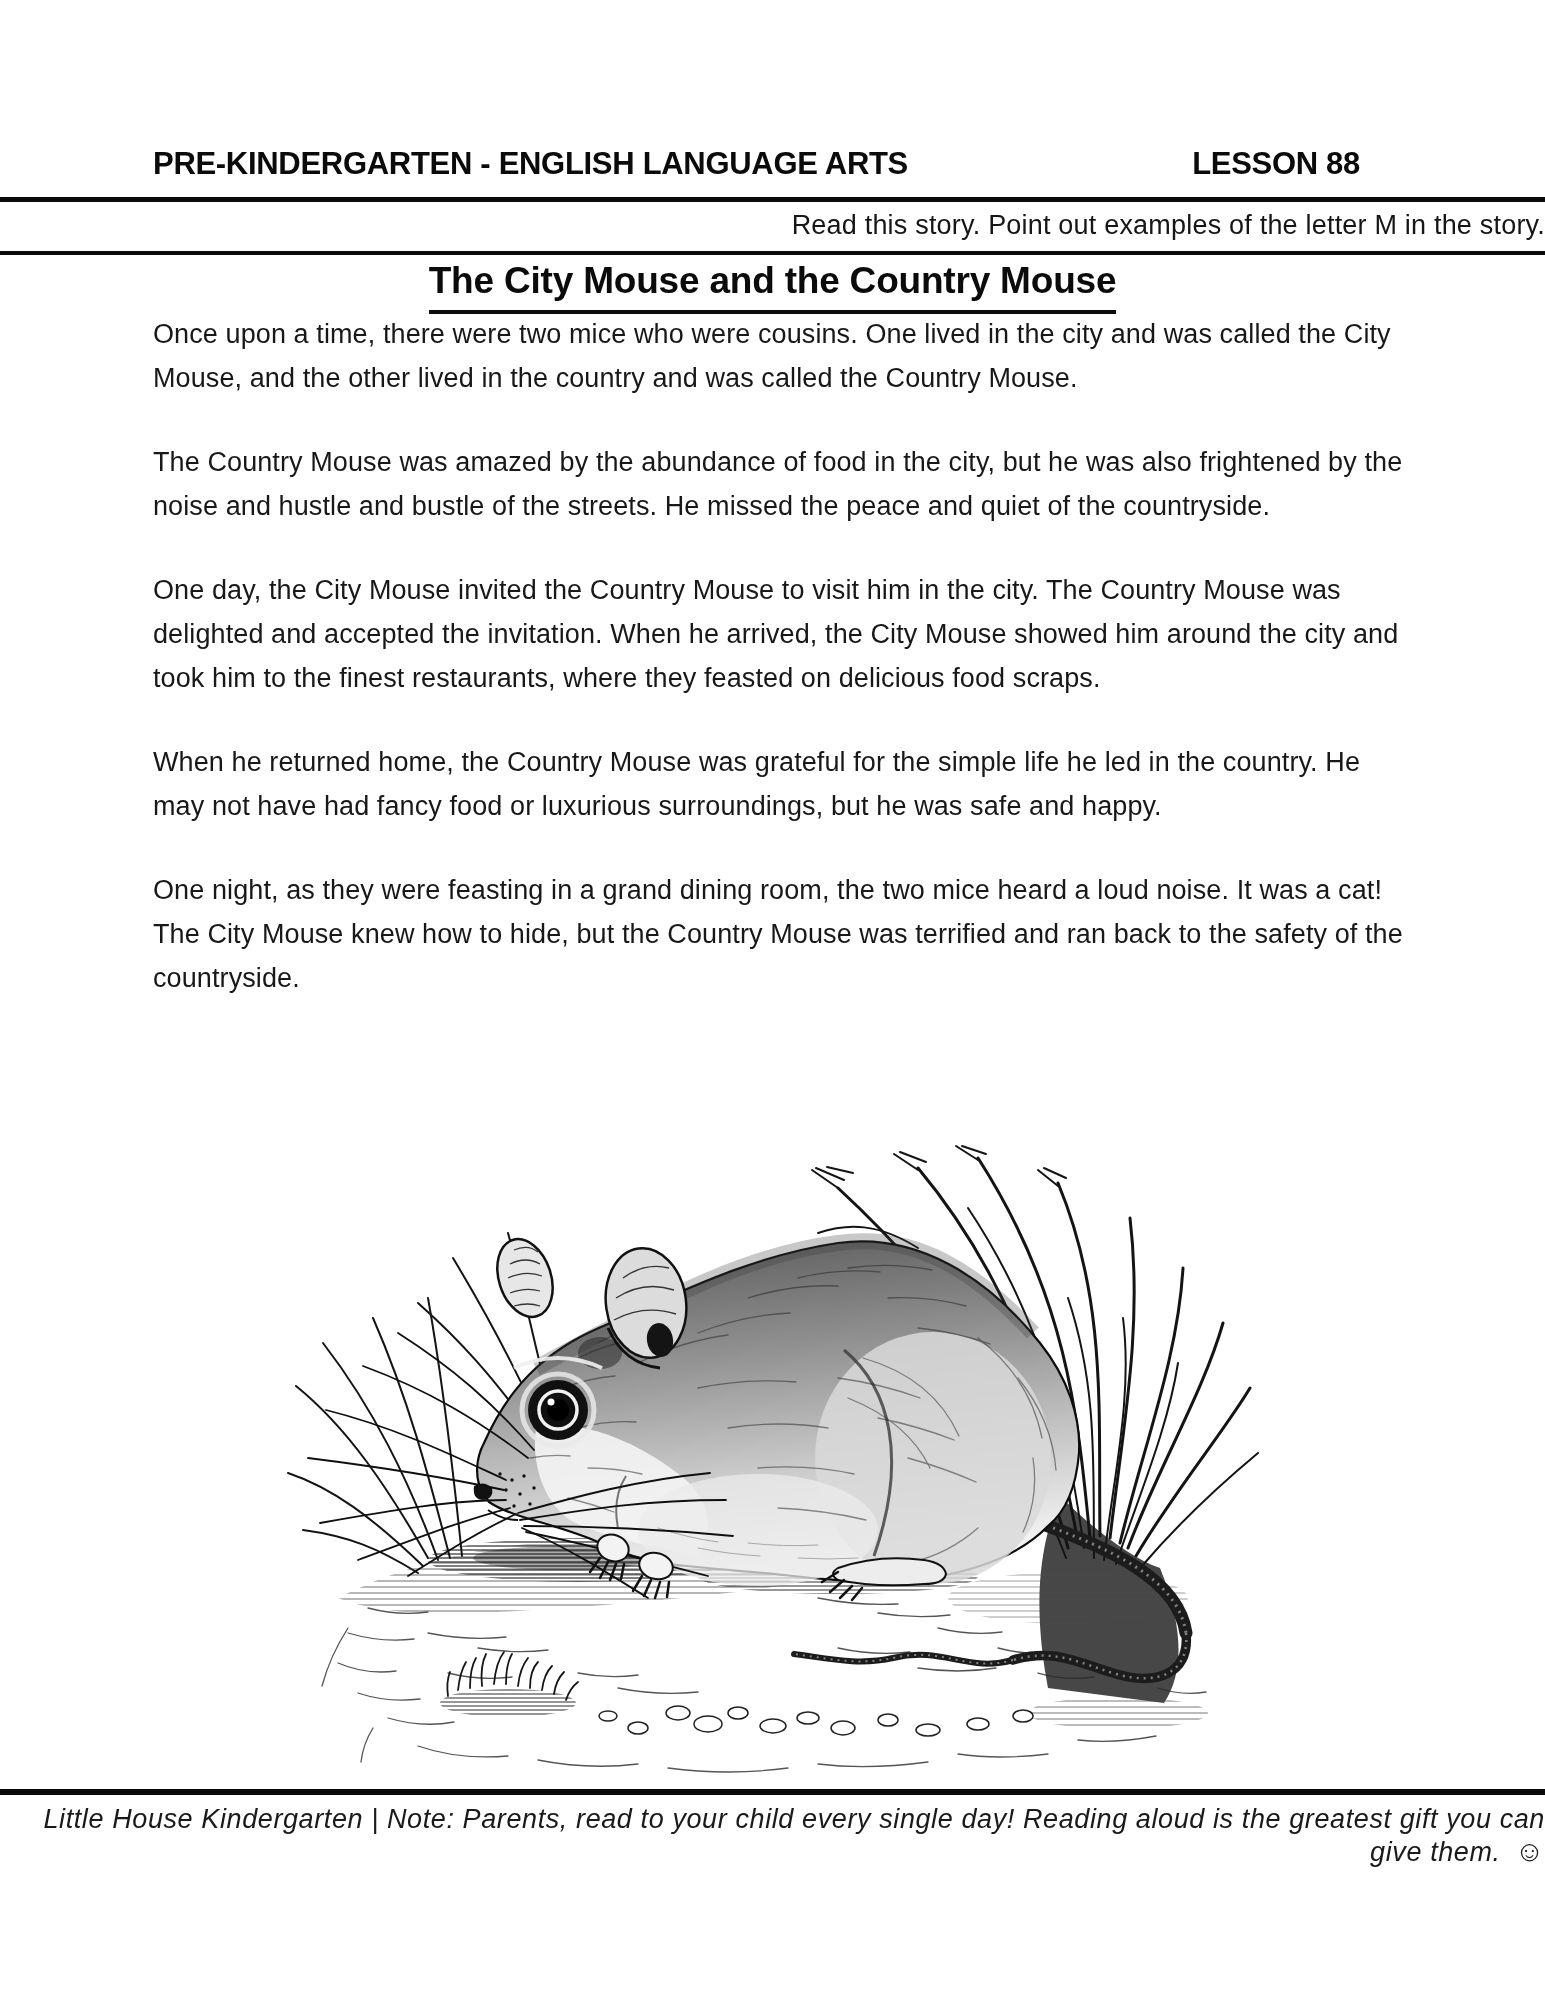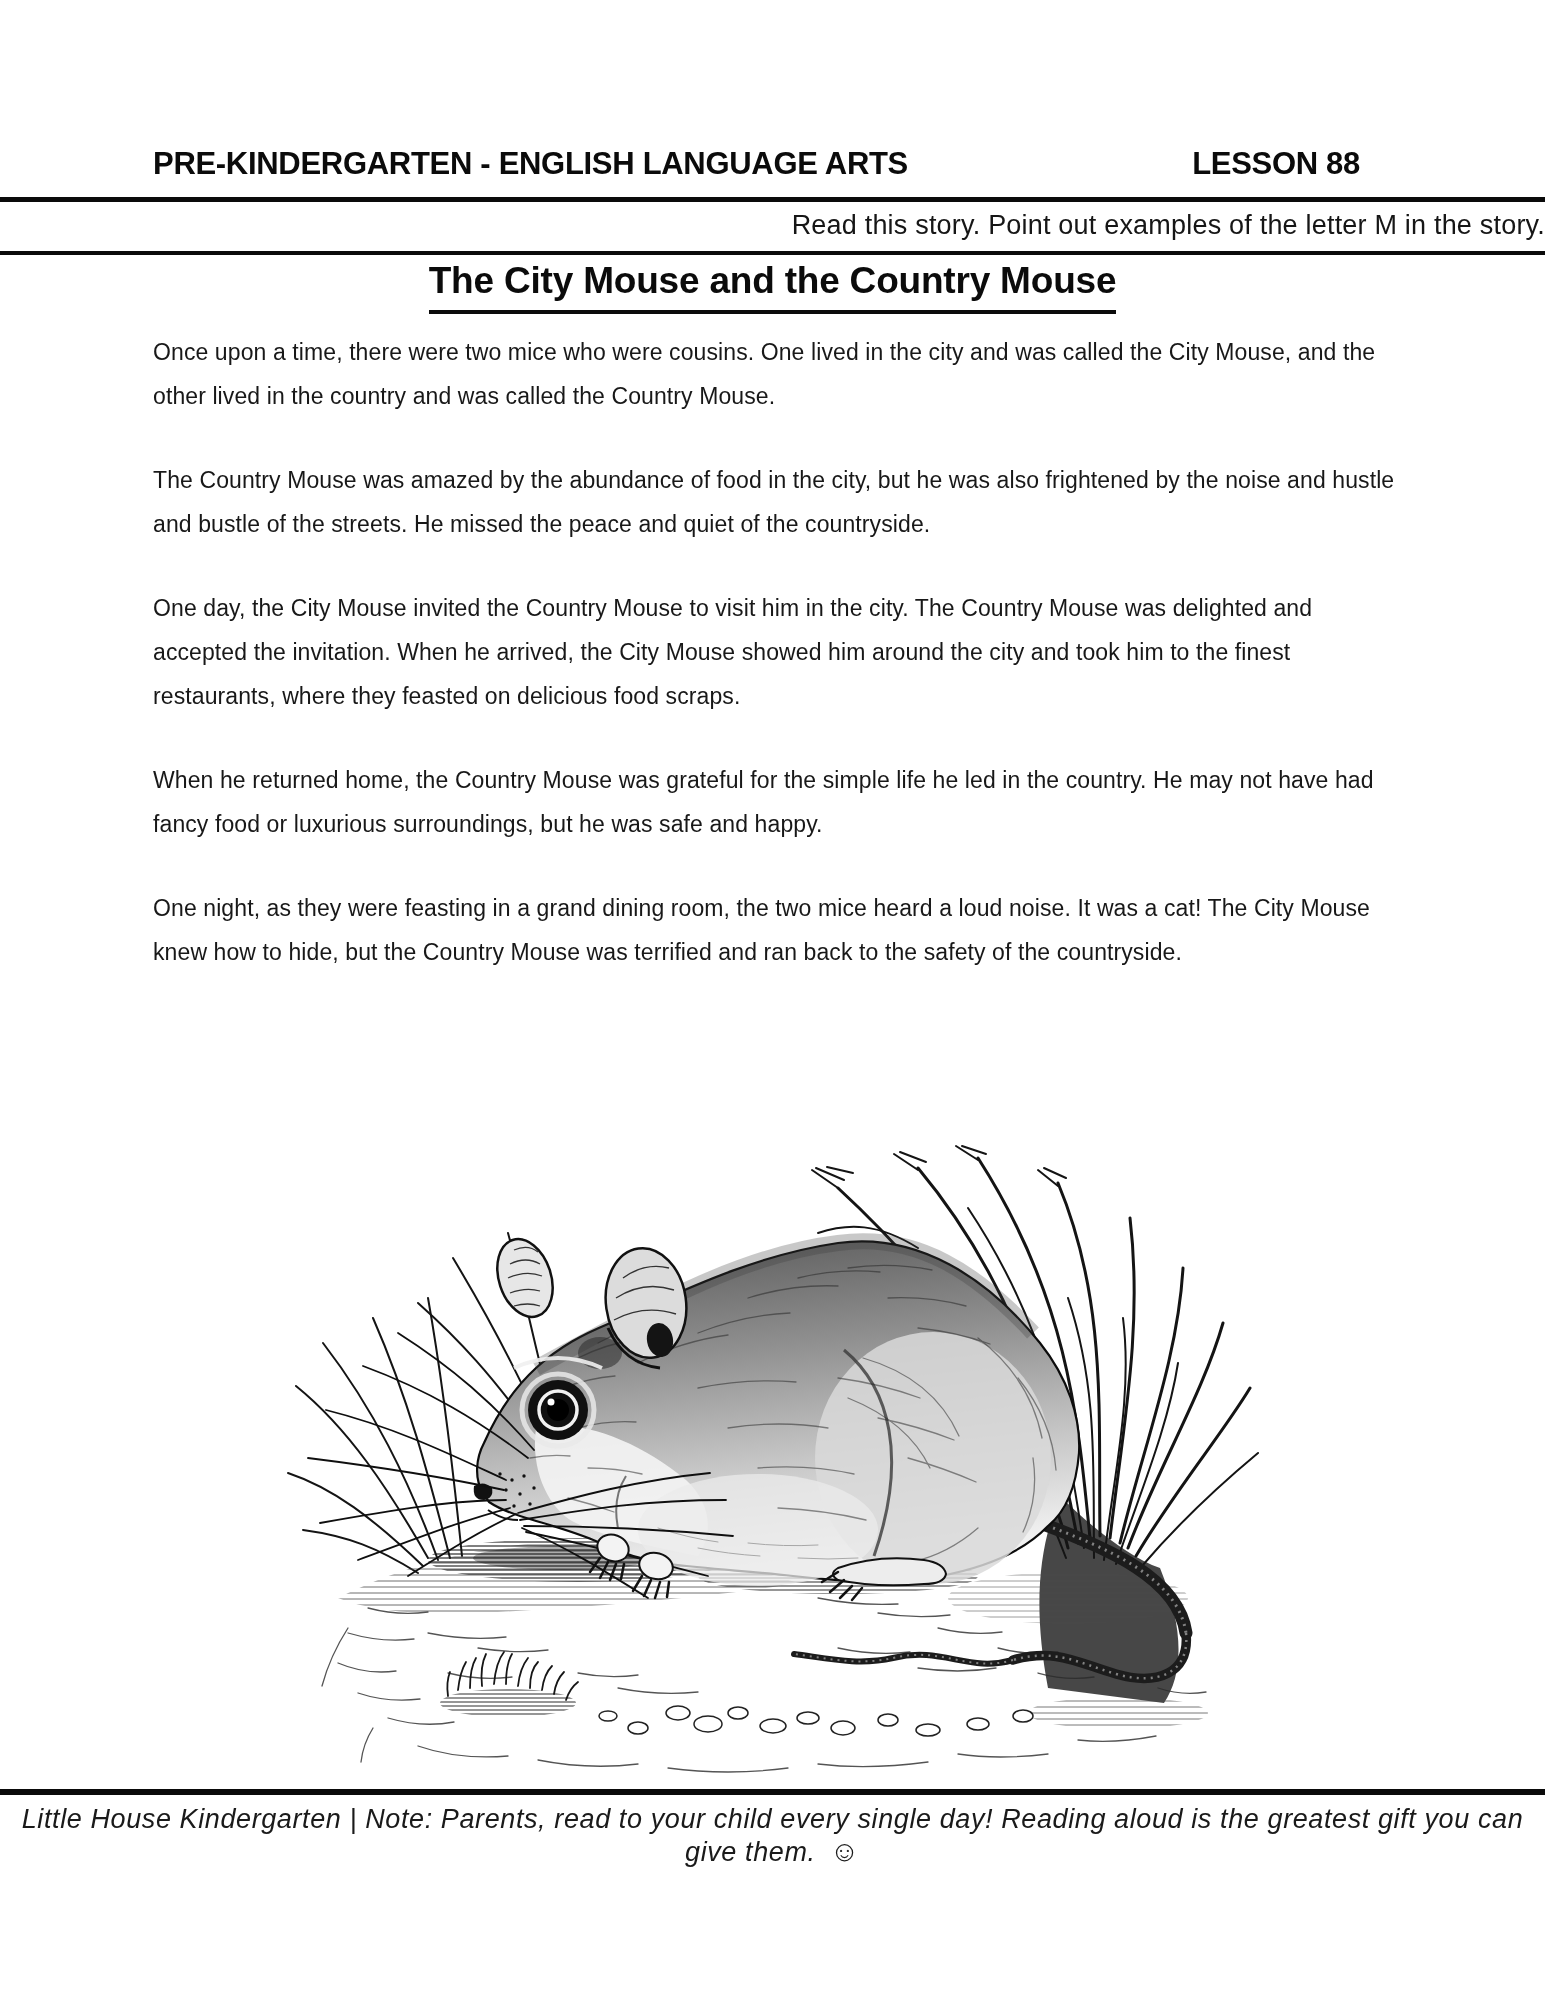--- a/index.html
+++ b/index.html
@@ -22,27 +22,27 @@
   .instruction{
     top:210px;left:0;right:0;text-align:right;
     font-size:27px;font-weight:400;color:#161616;letter-spacing:0.2px;
   }
   .title{
     top:260px;left:0;right:0;text-align:center;margin:0;
     font-size:37px;font-weight:700;color:#0b0b0b;letter-spacing:-0.2px;
   }
   .title span{display:inline-block;border-bottom:4px solid #0b0b0b;padding-bottom:8px;}
   .story{
-    top:330px;left:153px;width:1259px;
-    font-size:23px;line-height:44px;color:#181818;letter-spacing:0.1px;
+    top:312px;left:153px;width:1259px;
+    font-size:27px;line-height:44px;color:#181818;letter-spacing:0.1px;
   }
   .story p{margin:0 0 40px 0;}
   .illustration{top:1128px;left:278px;width:990px;height:660px;}
   .footer{
-    top:1804px;left:0;right:0;text-align:center;
+    top:1804px;left:0;right:0;text-align:right;
     font-size:27px;font-style:italic;color:#1a1a1a;letter-spacing:0.6px;
     font-weight:400;
   }
   .footer .smiley{font-style:normal;font-size:29px;margin-left:6px;}
   svg{display:block;}
 </style>
 </head>
 <body>
 
 <div class="abs hdr hdr-left">PRE-KINDERGARTEN - ENGLISH LANGUAGE ARTS</div>

